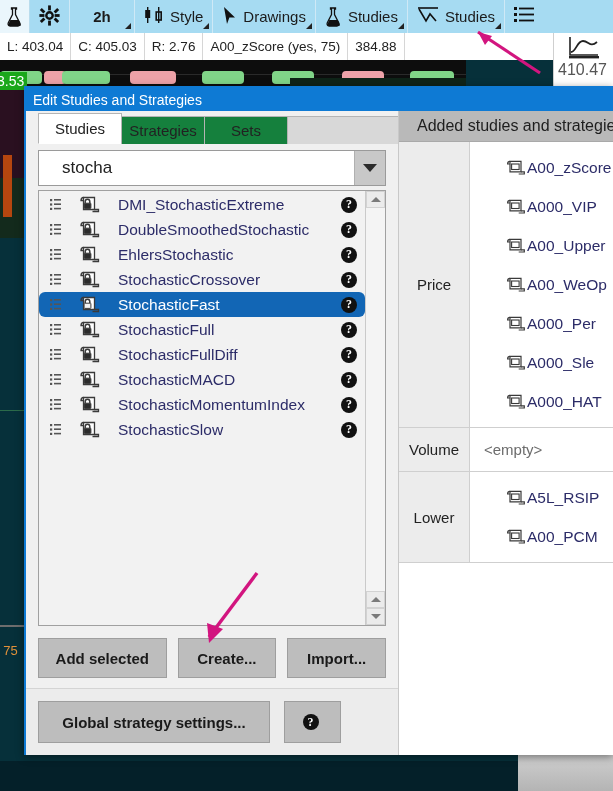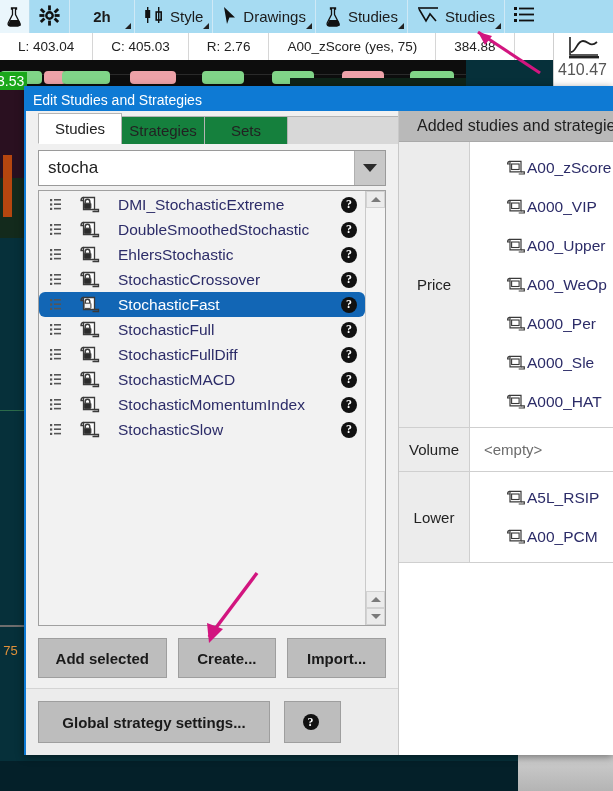--- a/index.html
+++ b/index.html
@@ -25,21 +25,21 @@
     position:absolute;right:3px;bottom:4px;width:0;height:0;
     border-left:6px solid transparent;border-bottom:6px solid #222;
   }
   .flask{display:inline-block;width:17px;height:19px;position:relative;}
   .flask svg{display:block;}
   .infobar{
     position:absolute;left:0;top:33px;width:613px;height:27px;
     background:#fff;display:flex;align-items:center;
     border-bottom:1px solid #cfcfcf;font-size:13.5px;color:#222;
   }
-  .ib-cell{padding:0 18px;border-right:1px solid #d6d6d6;height:27px;display:flex;align-items:center;}
+  .ib-cell{padding:0 7px;border-right:1px solid #d6d6d6;height:27px;display:flex;align-items:center;}
   .ib-cell.blank{flex:1;border-right:1px solid #d6d6d6;}
   .price-right{
     position:absolute;right:0;top:33px;width:60px;height:58px;background:#fff;
     border-left:1px solid #cfcfcf;box-sizing:border-box;
   }
   .price-right .pr-icon{height:28px;display:flex;align-items:center;justify-content:center;}
   .price-right .pr-val{font-size:16px;color:#555;padding-left:4px;}
   .chart-canvas{
     position:absolute;left:0;top:60px;width:553px;height:731px;
     background:#0d0d0d;overflow:hidden;
@@ -85,21 +85,21 @@
     background:#15803d;border:1px solid #b4b4b4;border-bottom:none;
     font-size:15px;color:#222;box-sizing:border-box;margin-right:-1px;
   }
   .tab.active{background:#fff;height:31px;border-bottom:1px solid #fff;font-weight:400;}
   .tab.filler{flex:1;min-width:0;background:#d8d8d8;border-right:none;}
   .search-wrap{
     margin:6px 12px 0 12px;height:36px;background:#fff;border:1px solid #9a9a9a;
     display:flex;align-items:center;box-sizing:border-box;
   }
   .search-input{
-    flex:1;border:none;outline:none;font-size:17px;color:#222;padding-left:9px;
+    flex:1;border:none;outline:none;font-size:17px;color:#222;padding-left:23px;
     font-family:"Liberation Sans",sans-serif;background:transparent;
   }
   .search-drop{
     width:30px;height:34px;background:#c8c8c8;border-left:1px solid #b0b0b0;
     display:flex;align-items:center;justify-content:center;
   }
   .caret-down{width:0;height:0;border-left:7px solid transparent;border-right:7px solid transparent;border-top:8px solid #2b2b2b;}
   .list-wrap{
     margin:4px 12px 0 12px;flex:1;background:#f2f2f2;border:1px solid #a0a0a0;
     display:flex;position:relative;box-sizing:border-box;min-height:0;

